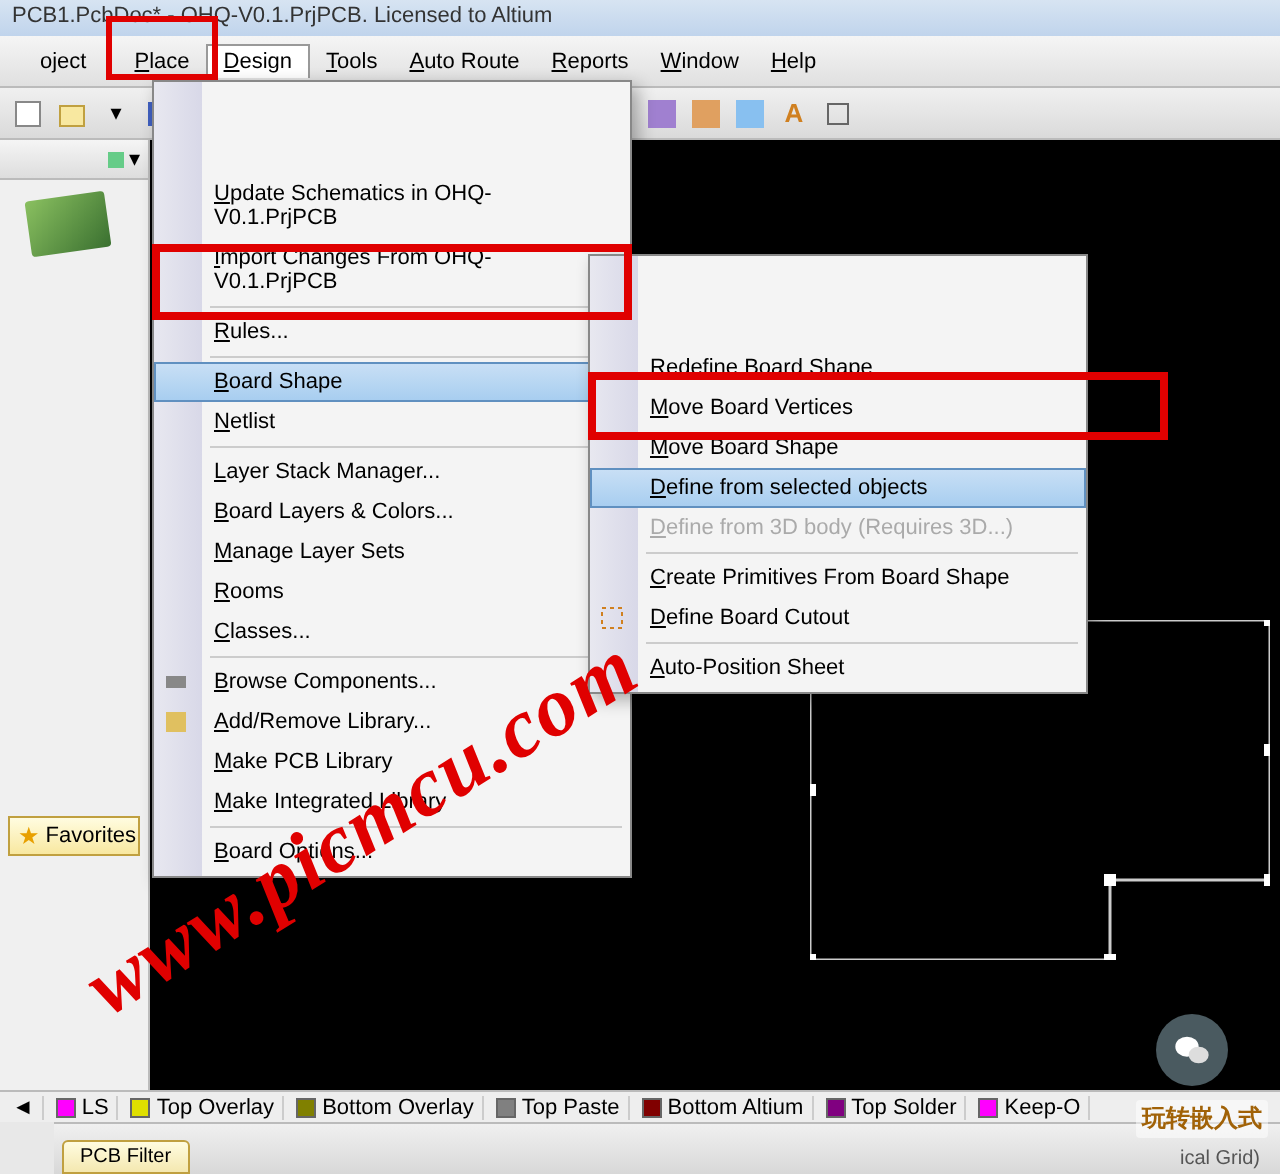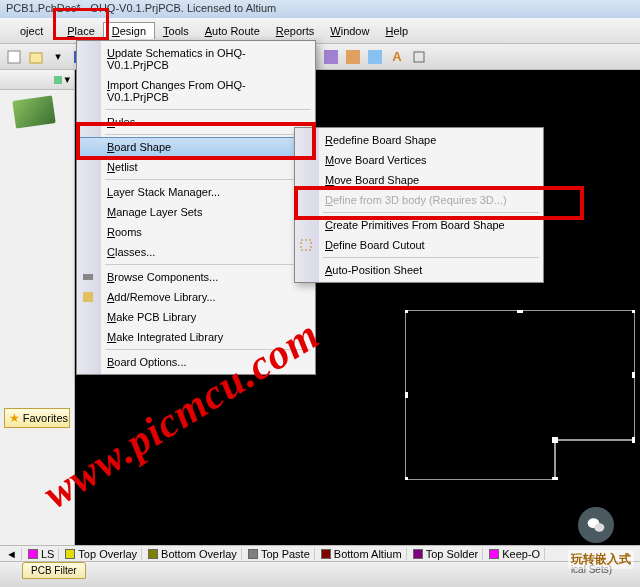--- a/index.html
+++ b/index.html
@@ -26,41 +26,41 @@
 .leftpanel .thumb { margin: 8px 14px; width: 40px; height: 28px; background: linear-gradient(135deg, #8ac060, #3a7030); border-radius: 2px; transform: rotate(-8deg); }
 .favorites { position: absolute; bottom: 120px; left: 4px; right: 4px; height: 20px; background: linear-gradient(#fffce0, #f8e8a0); border: 1px solid #c0a040; display: flex; align-items: center; padding: 0 4px; gap: 3px; font-size: 10px; }
 .star { color: #e8a000; font-size: 12px; }
 
 .canvas-area { flex: 1; background: #000; position: relative; }
 .shape { position: absolute; left: 330px; top: 240px; width: 230px; height: 170px; }
 .shape svg { width: 100%; height: 100%; }
 
 .dropdown-menu { position: absolute; left: 76px; top: 40px; width: 240px; background: #f4f4f4; border: 1px solid #888; box-shadow: 3px 3px 8px rgba(0,0,0,0.3); z-index: 10; }
 .dropdown-menu .iconcol { position: absolute; left: 0; top: 0; bottom: 0; width: 24px; background: linear-gradient(90deg, #e8e8f0, #d8d8e8); }
-.dropdown-menu .items { position: relative; padding: 2px 0; }
+.dropdown-menu .items { position: relative; padding: 2px 0; margin-top: 44px; }
 .dropdown-menu .item { padding: 4px 14px 4px 30px; cursor: default; position: relative; }
 .dropdown-menu .item.hover { background: linear-gradient(#c8dff5, #a8cef0); border: 1px solid #6090c0; padding: 3px 13px 3px 29px; }
 .dropdown-menu .item .arrow { position: absolute; right: 6px; top: 4px; }
 .dropdown-menu .item .shortcut { position: absolute; right: 14px; top: 4px; }
 .dropdown-menu .sep { margin: 2px 4px 2px 28px; border-top: 1px solid #ccc; }
 .dropdown-menu .mi-icon { position: absolute; left: 4px; top: 3px; width: 16px; height: 16px; font-size: 11px; }
 
 .submenu { position: absolute; left: 294px; top: 127px; width: 250px; background: #f4f4f4; border: 1px solid #888; box-shadow: 3px 3px 8px rgba(0,0,0,0.3); z-index: 11; }
 
 .redbox1 { position: absolute; left: 53px; top: 8px; width: 56px; height: 32px; border: 3px solid #e00000; z-index: 50; pointer-events: none; }
 .redbox2 { position: absolute; left: 76px; top: 122px; width: 240px; height: 38px; border: 4px solid #e00000; z-index: 50; pointer-events: none; }
 .redbox3 { position: absolute; left: 294px; top: 186px; width: 290px; height: 34px; border: 4px solid #e00000; z-index: 50; pointer-events: none; }
 
 .watermark { position: absolute; left: 60px; top: 470px; color: #e00000; font-size: 42px; font-weight: bold; font-style: italic; transform: rotate(-32deg); transform-origin: left bottom; z-index: 60; pointer-events: none; font-family: "Times New Roman", serif; letter-spacing: 1px; white-space: nowrap; }
 
 .bottom { position: absolute; bottom: 0; left: 0; right: 0; }
 .layerbar { height: 16px; background: #eee; border-top: 1px solid #bbb; display: flex; align-items: center; padding: 0 2px; gap: 2px; font-size: 10px; overflow: hidden; }
 .layerbar .tab { display: flex; align-items: center; gap: 3px; padding: 0 4px; border-right: 1px solid #ccc; white-space: nowrap; }
 .layerbar .swatch { width: 10px; height: 10px; border: 1px solid #666; }
-.statusbar { height: 26px; background: linear-gradient(#f0f0f0, #d8d8d8); border-top: 1px solid #bbb; display: flex; align-items: flex-start; padding: 0 22px; }
+.statusbar { height: 26px; background: linear-gradient(#f0f0f0, #d8d8d8); border-top: 1px solid #bbb; display: flex; align-items: flex-end; padding: 0 4px; margin-left: 27px; }
 .statusbar .tab { padding: 2px 8px; background: linear-gradient(#fffce0, #f4e8b0); border: 1px solid #c0a040; border-radius: 3px 3px 0 0; font-size: 10px; }
 .statusbar .grid { margin-left: auto; padding: 2px 6px; font-size: 10px; color: #555; }
 
 .chatbubble { position: absolute; right: 26px; bottom: 44px; width: 36px; height: 36px; background: #4a5a60; border-radius: 50%; display: flex; align-items: center; justify-content: center; z-index: 70; }
 .chatbubble svg { width: 20px; height: 20px; }
 .chattext { position: absolute; right: 6px; bottom: 18px; color: #a16207; font-size: 12px; font-weight: bold; z-index: 70; background: rgba(255,255,255,0.5); padding: 1px 3px; border-radius: 2px;}
 </style>
 </head>
 <body>
 
@@ -177,20 +177,21 @@
   <div class="items" id="design-items">
       <div class="item"><span><u>U</u>pdate Schematics in OHQ-V0.1.PrjPCB</span></div>
       <div class="item"><span><u>I</u>mport Changes From OHQ-V0.1.PrjPCB</span></div>
       <div class="sep"></div>
       <div class="item"><span><u>R</u>ules...</span></div>
       <div class="sep"></div>
       <div class="item hover"><span><u>B</u>oard Shape</span><span class="arrow">▸</span></div>
       <div class="item"><span><u>N</u>etlist</span><span class="arrow">▸</span></div>
       <div class="sep"></div>
       <div class="item"><span><u>L</u>ayer Stack Manager...</span></div>
+      <div class="item"><span><u>B</u>oard Layers &amp; Colors...</span><span class="shortcut">L</span></div>
       <div class="item"><span><u>M</u>anage Layer Sets</span><span class="arrow">▸</span></div>
       <div class="item"><span><u>R</u>ooms</span><span class="arrow">▸</span></div>
       <div class="item"><span><u>C</u>lasses...</span></div>
       <div class="sep"></div>
       <div class="item"><span><u>B</u>rowse Components...</span><span class="mi-icon"><svg width="14" height="14">
             <rect x="2" y="4" width="10" height="6" fill="#888"></rect>
           </svg></span></div>
       <div class="item"><span><u>A</u>dd/Remove Library...</span><span class="mi-icon"><svg width="14" height="14">
             <rect x="2" y="2" width="10" height="10" fill="#e0c060"></rect>
           </svg></span></div>
@@ -200,20 +201,21 @@
       <div class="item"><span><u>B</u>oard Options...</span></div>
     </div>
 </div>
 
 <div class="dropdown-menu submenu">
   <div class="iconcol"></div>
   <div class="items" id="submenu-items">
       <div class="item"><span><u>R</u>edefine Board Shape</span></div>
       <div class="item"><span><u>M</u>ove Board Vertices</span></div>
       <div class="item"><span><u>M</u>ove Board Shape</span></div>
+      <div class="item hover"><span><u>D</u>efine from selected objects</span></div>
       <div class="item" style="color: rgb(170, 170, 170);"><span><u>D</u>efine from 3D body (Requires 3D...)</span></div>
       <div class="sep"></div>
       <div class="item"><span><u>C</u>reate Primitives From Board Shape</span></div>
       <div class="item"><span><u>D</u>efine Board Cutout</span><span class="mi-icon"><svg width="14" height="14">
             <rect x="2" y="2" width="10" height="10" fill="none" stroke="#d08020" stroke-dasharray="2"></rect>
           </svg></span></div>
       <div class="sep"></div>
       <div class="item"><span><u>A</u>uto-Position Sheet</span></div>
     </div>
 </div>
@@ -251,21 +253,21 @@
         <span class="swatch" style="background: rgb(128, 0, 128);"></span>
         <span>Top Solder</span>
       </span>
       <span class="tab">
         <span class="swatch" style="background: rgb(255, 0, 255);"></span>
         <span>Keep-O</span>
       </span>
     </div>
   <div class="statusbar">
     <span class="tab">PCB Filter</span>
-    <span class="grid">ical Sets)</span>
+    <span class="grid">ical Grid)</span>
   </div>
 </div>
 
 <div class="chatbubble">
   <svg viewBox="0 0 24 24">
       <ellipse cx="9" cy="10" rx="7" ry="6" fill="#fff"></ellipse>
       <ellipse cx="16" cy="15" rx="6" ry="5" fill="#ddd"></ellipse>
     </svg>
 </div>
 <div class="chattext">玩转嵌入式</div>

